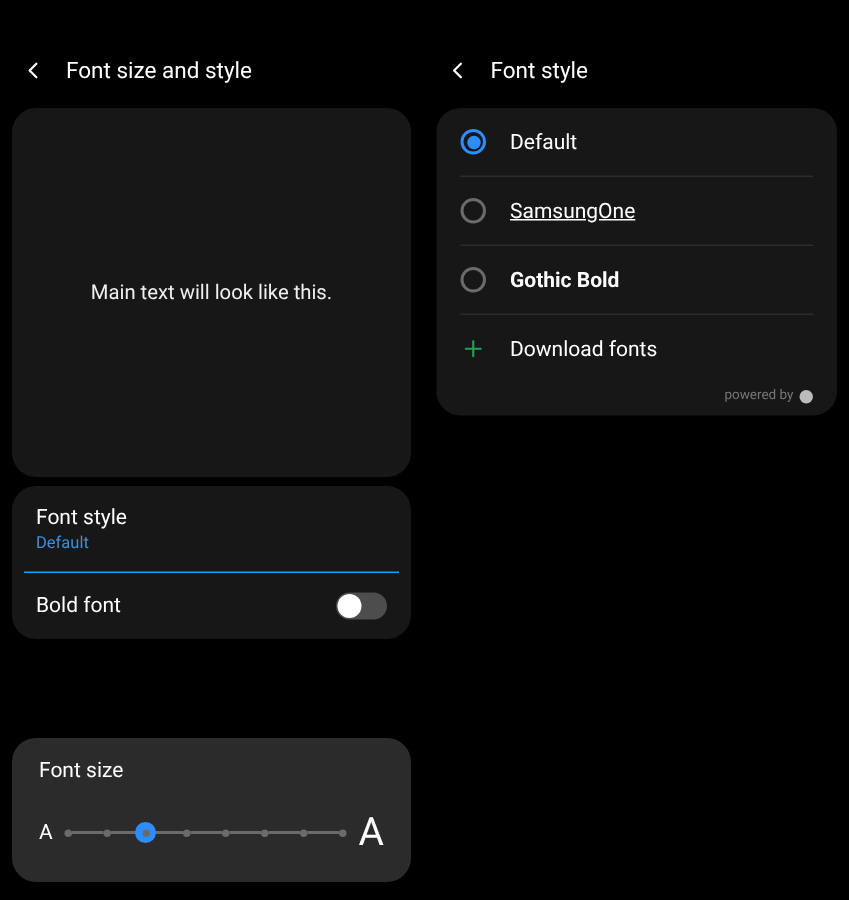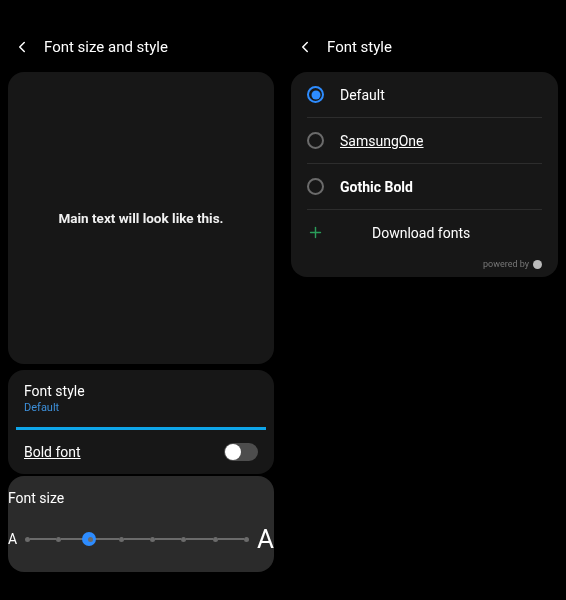--- a/index.html
+++ b/index.html
@@ -38,46 +38,44 @@
     font-size: 15px;
     font-weight: 400;
     margin-left: 10px;
   }
   .card {
     background: #171717;
     border-radius: 16px;
     margin: 6px 8px;
   }
   .preview-card {
-    height: 292px;
+    height: 246px;
     display: flex;
     align-items: center;
     justify-content: center;
     text-align: center;
     padding: 20px;
-    font-weight: bold;
   }
   .preview-text {
     font-size: 13.5px;
     line-height: 1.5;
     color: #f0f0f0;
   }
   .style-card { padding: 0; }
   .row {
     padding: 13px 16px;
     display: flex;
     align-items: center;
     justify-content: space-between;
   }
   .row + .row {
-    border-top: 3px solid #0ea5e9;
+    border-top: 1px solid #0ea5e9;
     margin: 0 8px;
     padding-left: 8px;
     padding-right: 8px;
-    text-decoration: underline;
   }
   .row-labels { display: flex; flex-direction: column; }
   .row-label { font-size: 14px; color: #fff; }
   .row-sub { font-size: 11px; color: #3d8fd9; margin-top: 2px; }
   .toggle {
     width: 34px;
     height: 18px;
     background: #4d4d4d;
     border-radius: 10px;
     position: relative;
@@ -88,22 +86,22 @@
     width: 16px;
     height: 16px;
     background: #fff;
     border-radius: 50%;
     top: 1px;
     left: 1px;
   }
   .slider-card {
     background: #2b2b2b;
     border-radius: 16px;
-    margin: 22px 8px;
-    padding: 14px 0 18px;
+    margin: 6px 8px;
+    padding: 14px 18px 18px;
     position: absolute;
     bottom: 6px;
     left: 0;
     right: 0;
   }
   .slider-title { font-size: 14px; margin-bottom: 18px; }
   .slider-row { display: flex; align-items: center; }
   .A-small { font-size: 14px; color: #fff; margin-right: 8px; }
   .A-large { font-size: 26px; color: #fff; margin-left: 8px; }
   .slider-track {
@@ -293,21 +291,21 @@
         </div>
         <div class="option-row" style="border-top: 1px solid rgb(45, 45, 45); margin: 0px 16px; padding-left: 0px; padding-right: 0px; text-decoration: underline;">
           <div class="radio"></div>
           <span class="option-label">SamsungOne</span>
         </div>
         <div class="option-row" style="border-top: 1px solid rgb(45, 45, 45); margin: 0px 16px; padding-left: 0px; padding-right: 0px;">
           <div class="radio"></div>
           <span class="option-label bold">Gothic Bold</span>
         </div>
       </div>
-    <div class="option-row" style="border-top:1px solid #2d2d2d; margin:0 16px; padding-left:0; padding-right:0;gap:32px;">
+    <div class="option-row" style="border-top:1px solid #2d2d2d; margin:0 16px; padding-left:0; padding-right:0;">
       <div class="plus-icon">
         <svg viewBox="0 0 24 24" fill="none" stroke-width="2" stroke-linecap="round">
             <line x1="12" y1="5" x2="12" y2="19"></line>
             <line x1="5" y1="12" x2="19" y2="12"></line>
           </svg>
       </div>
       <span class="option-label">Download fonts</span>
     </div>
     <div class="powered">
       <span>powered by</span>

